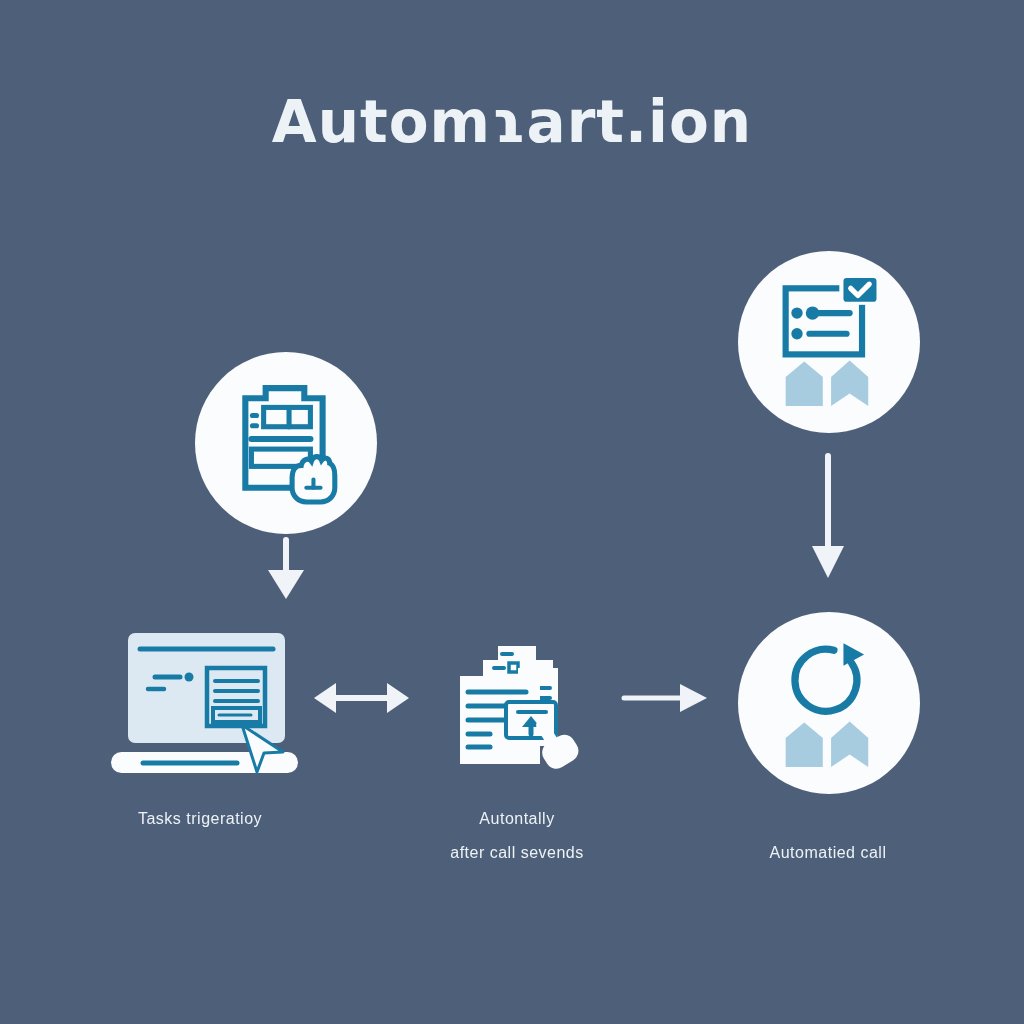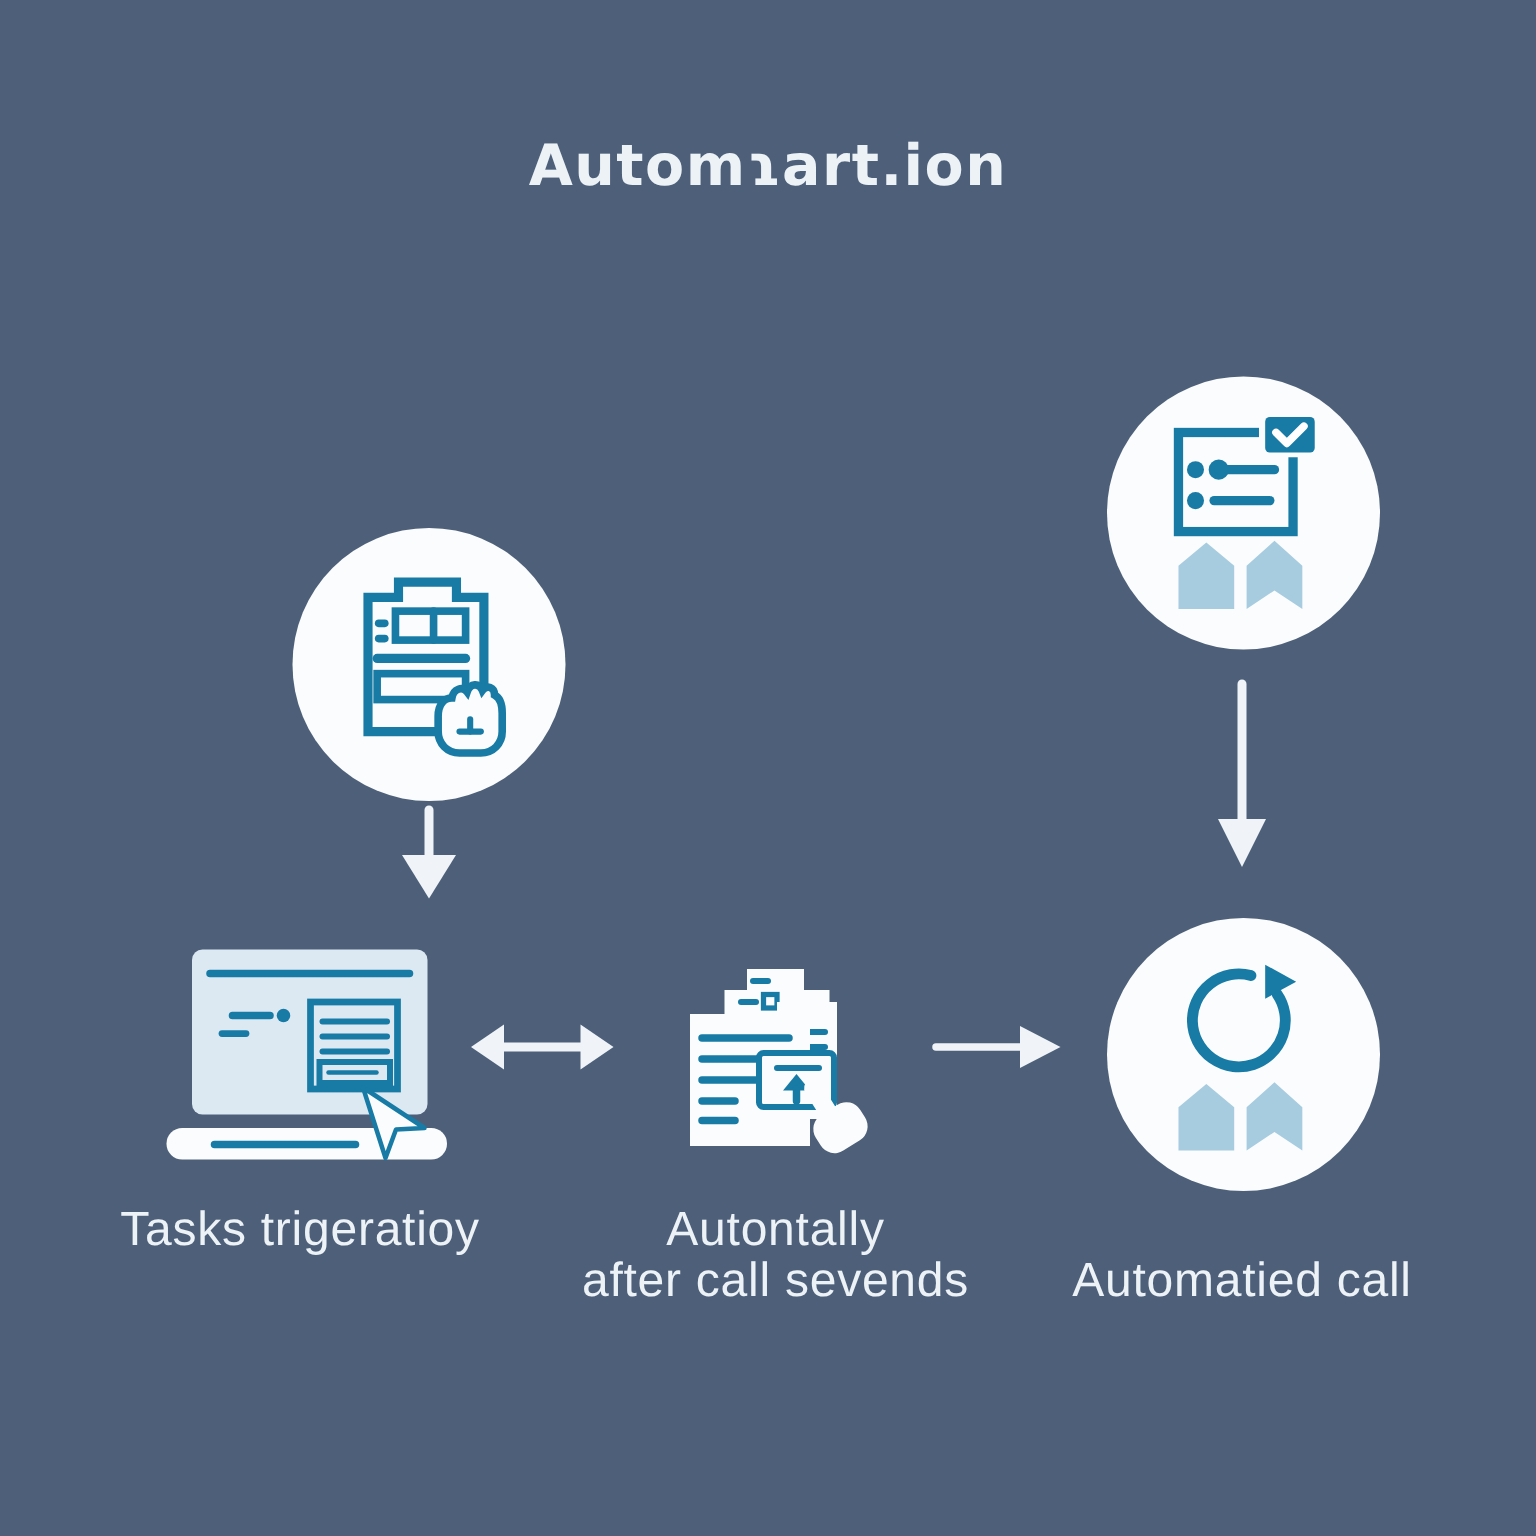--- a/index.html
+++ b/index.html
@@ -4,41 +4,41 @@
 <style>
   :root{
     --background:#4e6079; --accent:#187ba6; --light_blue:#a7cce0;
     --screen_fill:#dde9f2; --node_fill:#fbfcfd; --text:#edf2f7; --arrow:#f0f4f8;
   }
   html,body{margin:0;padding:0;}
   body{background:var(--background);font-family:"Liberation Sans",sans-serif;}
   .canvas{position:relative;width:1024px;height:1024px;background:var(--background);overflow:hidden;}
   .title{
     position:absolute;top:88px;left:0;width:100%;text-align:center;
-    font-family:"DejaVu Sans",sans-serif;font-size:38px;font-weight:bold;
+    font-family:"DejaVu Sans",sans-serif;font-size:58px;font-weight:bold;
     letter-spacing:1px;color:var(--text);margin:0;
   }
   .circle{position:absolute;width:182px;height:182px;border-radius:50%;
     background:var(--node_fill);display:flex;align-items:center;justify-content:center;}
   .c1{left:195px;top:352px;}
   .c2{left:738px;top:251px;}
   .c3{left:738px;top:612px;}
   .abs{position:absolute;}
   svg{overflow:visible;display:block;}
   .ts{stroke:var(--accent);fill:none;stroke-linecap:round;}
   .tsj{stroke:var(--accent);fill:none;stroke-linejoin:miter;}
   .tf{fill:var(--accent);}
   .wf{fill:var(--node_fill);}
   .lf{fill:var(--light_blue);}
   .sf{fill:var(--screen_fill);}
   .ws{stroke:#ffffff;fill:none;stroke-linecap:round;stroke-linejoin:round;}
   .af{fill:var(--arrow);}
   .as{stroke:var(--arrow);fill:none;stroke-linecap:round;}
   .caption{position:absolute;width:284px;text-align:center;color:var(--text);
-    font-size:32px;line-height:34px;font-weight:normal;letter-spacing:0.5px;}
+    font-size:16px;line-height:34px;font-weight:normal;letter-spacing:0.5px;}
   .cap-left{left:58px;top:802px;}
   .cap-center{left:375px;top:802px;}
   .cap-right{left:686px;top:836px;}
   .caption span{display:block;}
 </style>
 </head>
 <body>
 
 <div class="canvas">
 

